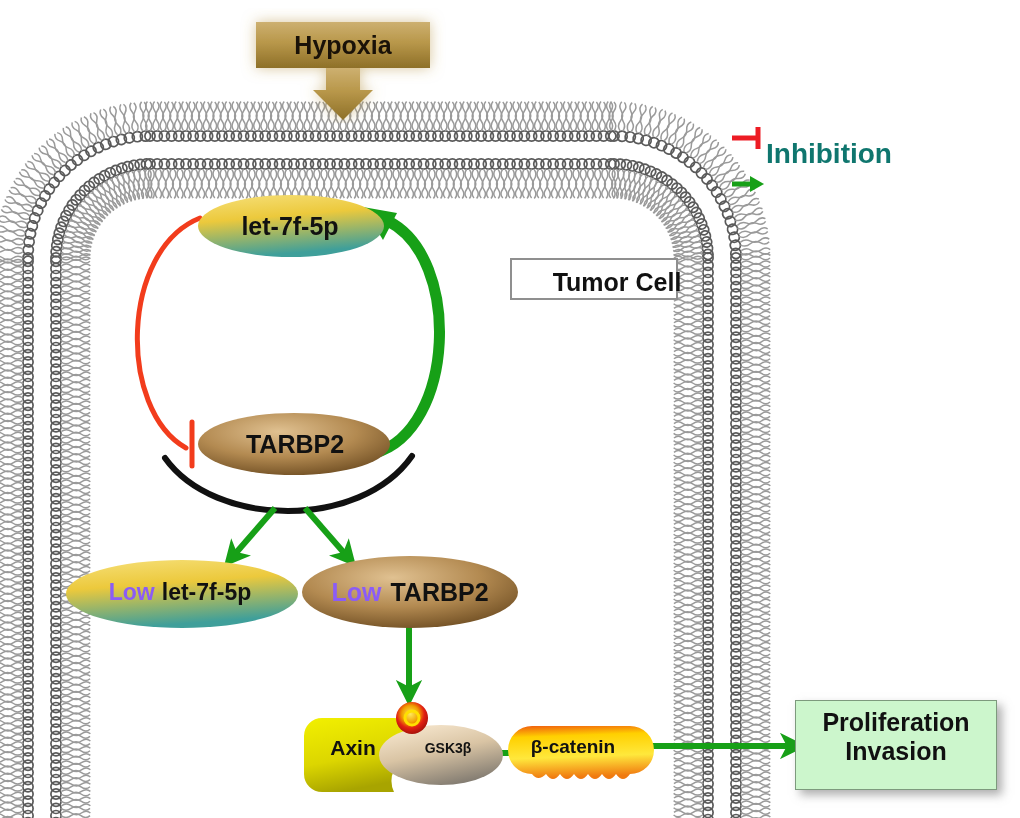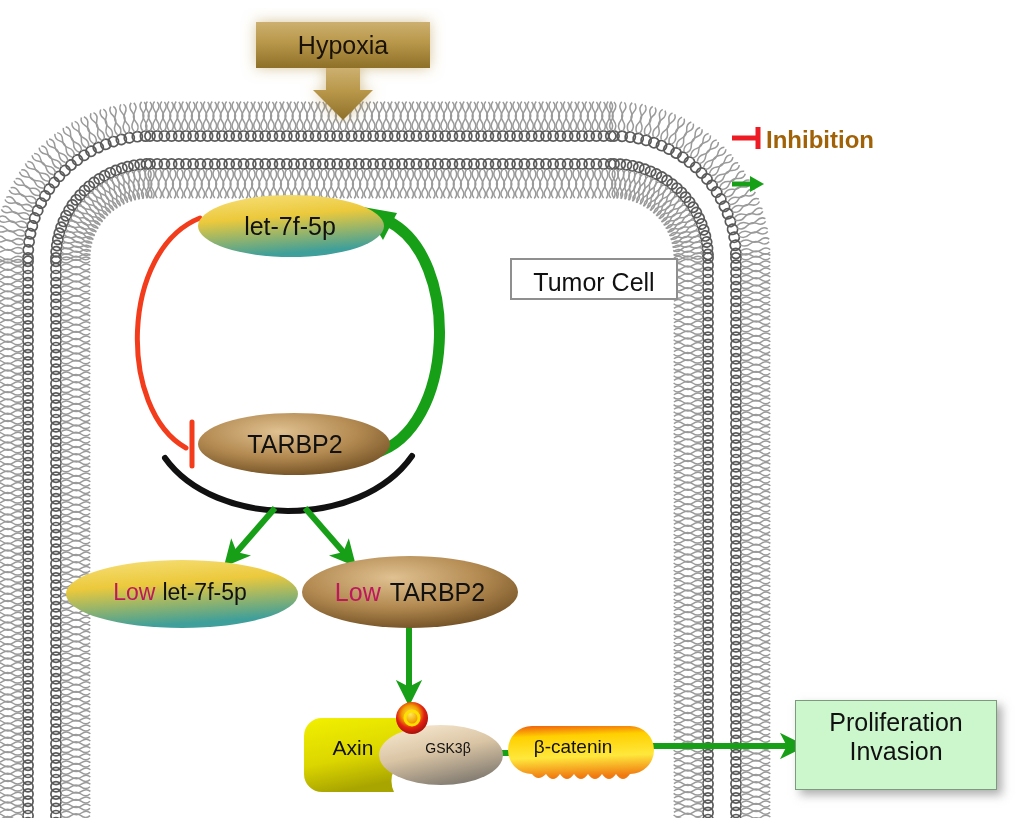--- a/index.html
+++ b/index.html
@@ -1,41 +1,41 @@
 <!DOCTYPE html>
 <html><head>
 <meta charset="utf-8">
 <style>
   html,body{margin:0;padding:0;background:#ffffff;}
   #root{position:relative;width:1020px;height:818px;overflow:hidden;background:#fff;
         font-family:"Liberation Sans","DejaVu Sans",sans-serif;}
   .abs{position:absolute;}
   svg{display:block;}
-  .lbl{position:absolute;font-weight:normal;color:#111;white-space:nowrap;
+  .lbl{position:absolute;font-weight:bold;color:#111;white-space:nowrap;
        display:flex;align-items:center;justify-content:center;pointer-events:none;text-align:right;}
   #hypoxia-label{font-size:25px;color:#1a1208;}
   #tumorcell-box{
      left:510px;top:258px;width:168px;height:42px;
      background:#fff;border:2px solid #8f8f8f;box-sizing:border-box;}
-  #tumorcell-label{left:510px;top:258px;width:168px;height:48px;font-size:25px;}
+  #tumorcell-label{left:510px;top:258px;width:168px;height:48px;font-size:25px;padding-left:23px;}
   #prolif-box{left:795px;top:700px;width:202px;height:90px;background:#ccf6cc;
      border:1px solid #7d9a7d;box-sizing:border-box;
      box-shadow:5px 5px 9px rgba(110,110,110,.55);}
   #prolif-label{left:795px;top:700px;width:202px;height:74px;font-size:25px;
      flex-direction:column;line-height:1.18;}
   .ellipse-label{font-size:25px;}
   #let7-label{left:205px;top:200px;width:170px;height:52px;}
   #tarbp2-label{left:205px;top:418px;width:180px;height:52px;}
   #lowlet7-label{left:72px;top:565px;width:216px;height:54px;font-size:23px;}
   #lowtarbp2-label{left:305px;top:563px;width:210px;height:58px;font-size:25px;}
-  .red{color:#be185d;}
+  .red{color:#8b5cf6;}
   #axin-label{left:308px;top:728px;width:90px;height:40px;font-size:21px;}
   #gsk-label{left:388px;top:728px;width:120px;height:40px;font-size:14px;}
   #bcat-label{left:508px;top:728px;width:130px;height:38px;font-size:19px;}
-  .leg-text{font-size:24px;font-weight:bold;color:#a16207;}
+  .leg-text{font-size:28px;font-weight:bold;color:#0f766e;margin-top:12px;}
   #leg-inh-label{left:766px;top:126px;}
   #leg-stim-label{left:766px;top:170px;}
 </style>
 </head>
 <body>
 
 <div id="root">
 
   <svg class="abs" style="left:0;top:0;" width="1020" height="818" aria-hidden="true">
     <defs>

